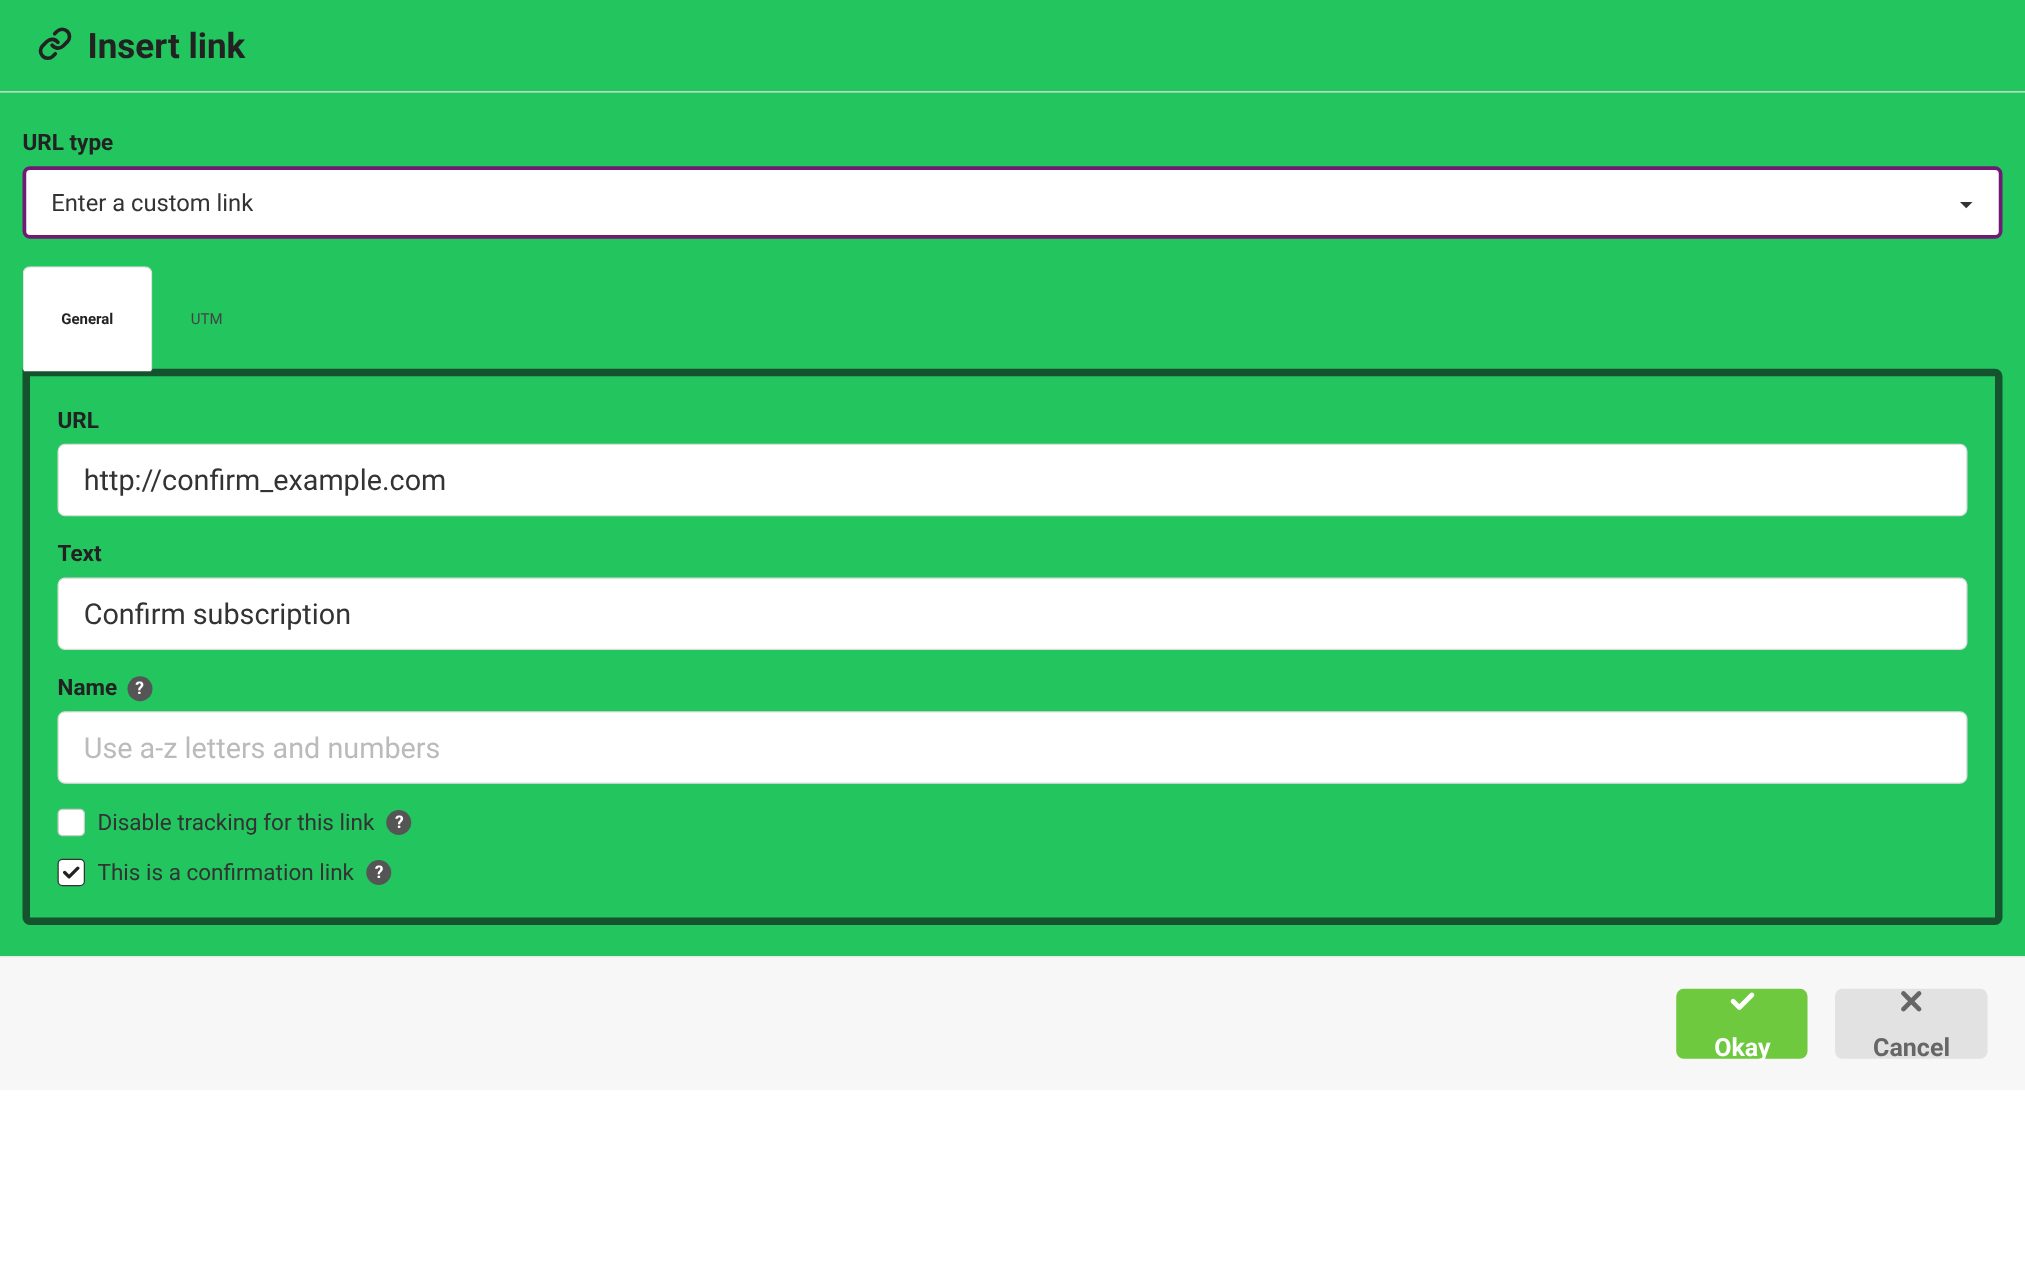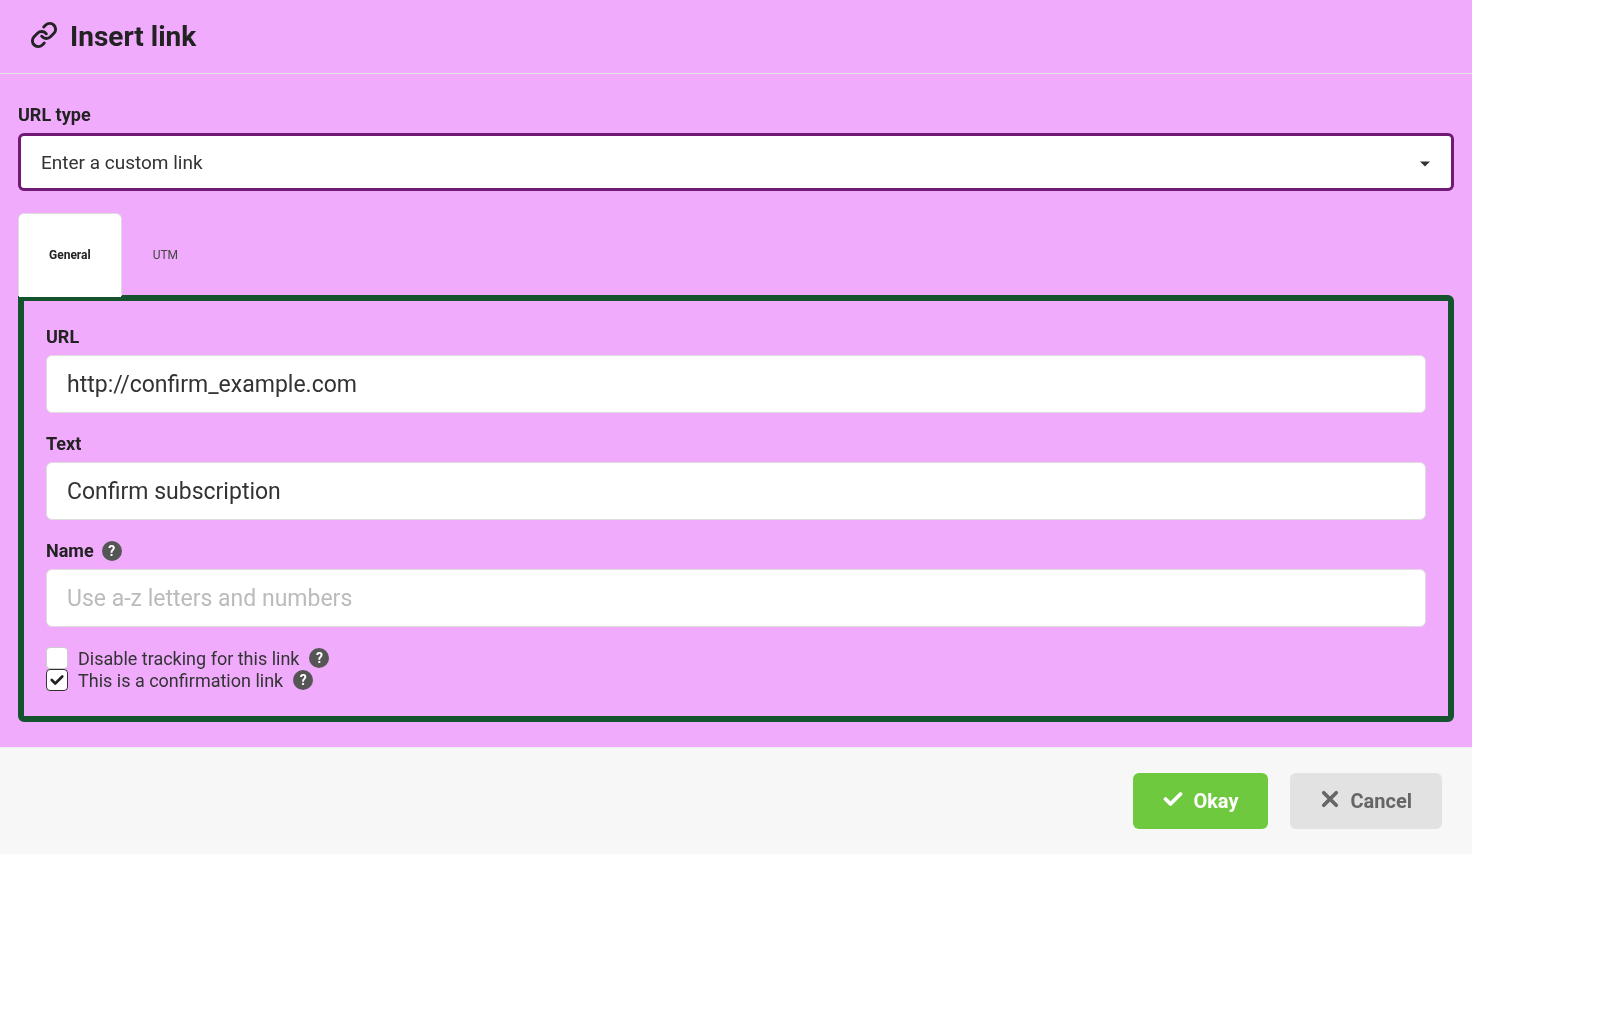--- a/index.html
+++ b/index.html
@@ -7,22 +7,22 @@
       margin: 0;
       padding: 0;
     }
     body {
       font-family: -apple-system, BlinkMacSystemFont, "Segoe UI", Roboto, "Helvetica Neue", Arial, sans-serif;
       background: #fff;
       color: #333;
       font-size: 16px;
     }
     .dialog {
-      width: 1472px;
-      background: #f0abfc;
+      width: 1620px;
+      background: #22c55e;
     }
     .dialog-header {
       padding: 20px 30px;
       border-bottom: 1px solid #e5e5e5;
       display: flex;
       align-items: center;
       gap: 12px;
     }
     .dialog-header svg {
       width: 28px;
@@ -126,20 +126,21 @@
       background: #fff;
       font-family: inherit;
     }
     .text-input::placeholder {
       color: #bbb;
     }
     .checkbox-row {
       display: flex;
       align-items: center;
       gap: 10px;
+      margin-bottom: 18px;
     }
     .checkbox-row:last-child {
       margin-bottom: 0;
     }
     .checkbox {
       width: 22px;
       height: 22px;
       border: 1px solid #ccc;
       border-radius: 4px;
       background: #fff;
@@ -192,20 +193,21 @@
       padding: 0 30px;
       border: none;
       border-radius: 6px;
       font-size: 20px;
       font-weight: 700;
       cursor: pointer;
       display: inline-flex;
       align-items: center;
       gap: 10px;
       font-family: inherit;
+      flex-direction: column;
     }
     .btn-primary {
       background: #6fc93f;
       color: #fff;
     }
     .btn-secondary {
       background: #e2e2e2;
       color: #666;
       text-align: center;
     }

